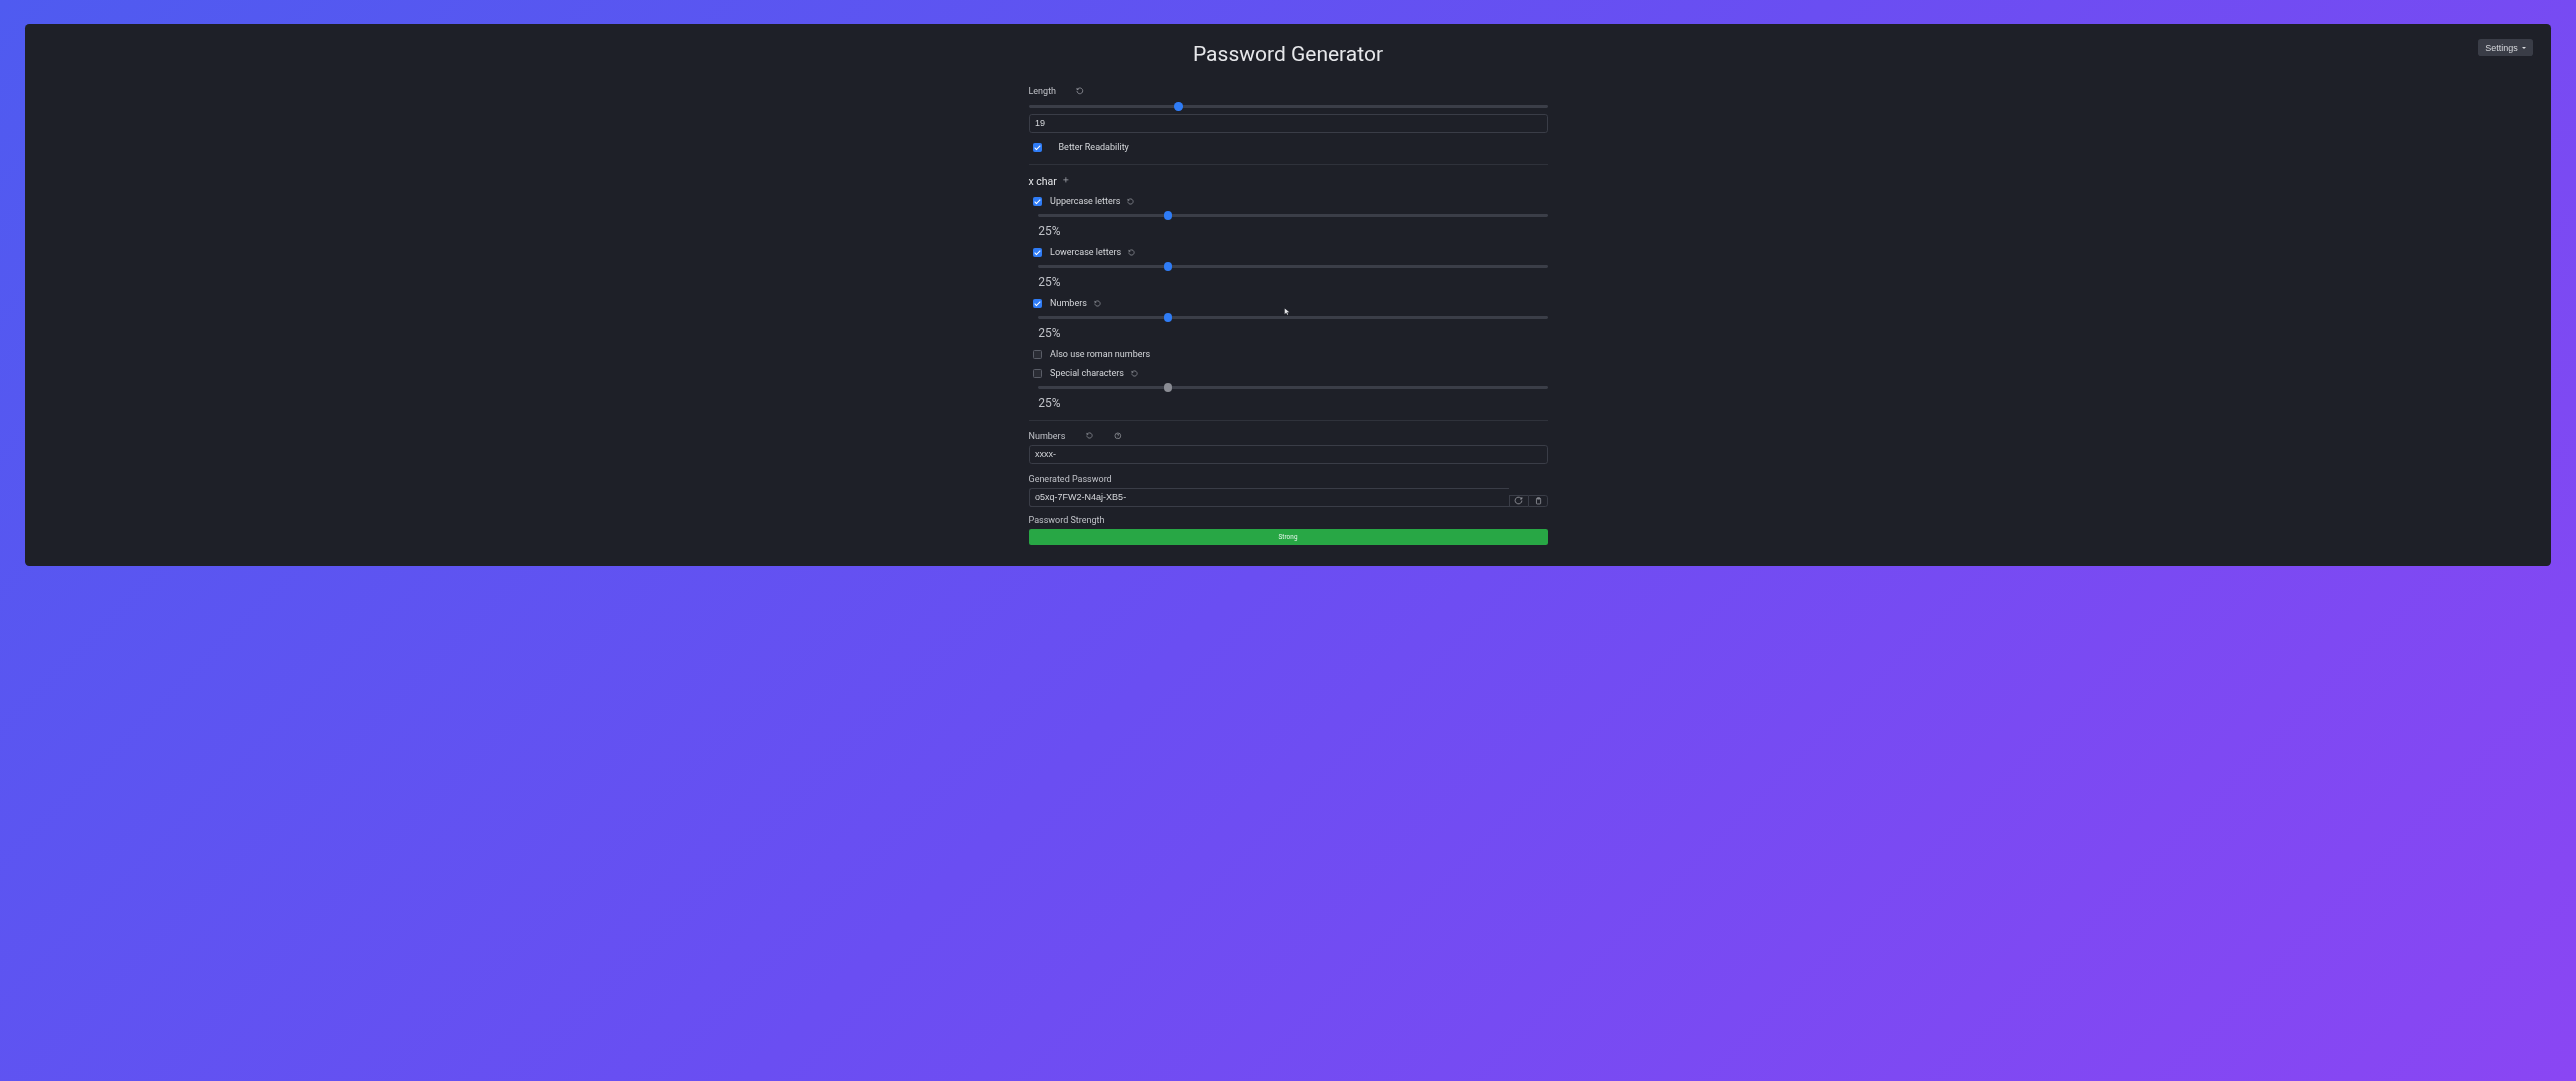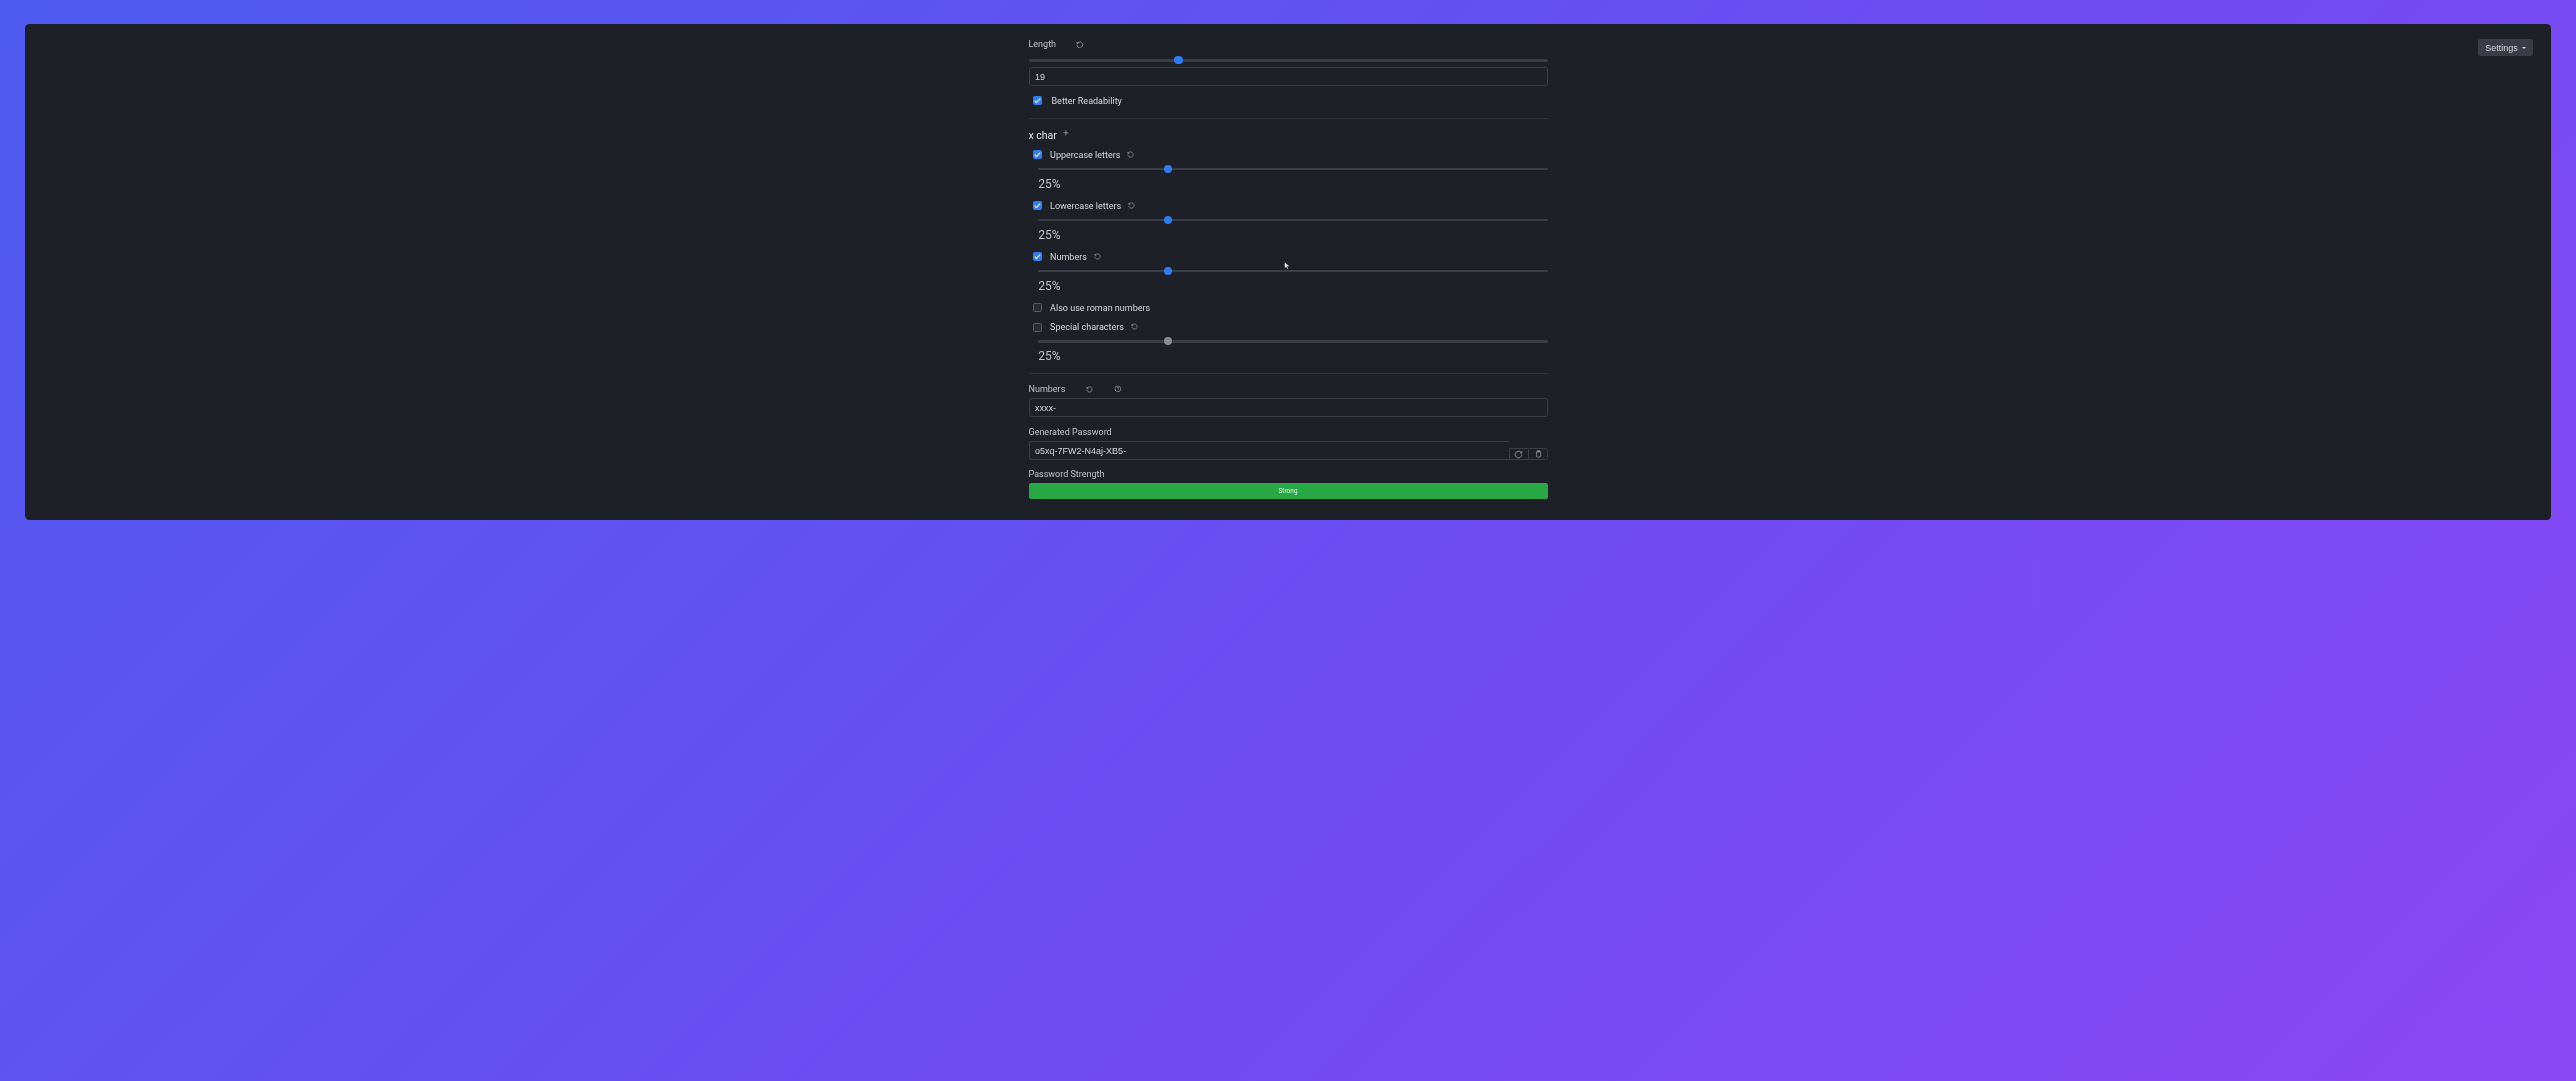--- a/index.html
+++ b/index.html
@@ -225,39 +225,40 @@
 </head>
 <body>
 
 <div class="panel">
 
   <button class="settings-btn">
     <span>Settings</span>
     <span class="caret-down"></span>
   </button>
 
+  <h1 class="title">Password Generator</h1>
 
   <div class="form">
 
     
     <div class="row-label">
       <span>Length</span>
       <span class="ic">
         <svg width="7.7" height="7.7" viewBox="0 0 24 24" fill="none" stroke="currentColor" stroke-width="2.4">
             <path d="M3 12a9 9 0 1 0 3-6.7L3 8"></path>
             <polyline points="3 3 3 8 8 8"></polyline>
           </svg>
       </span>
     </div>
     <input type="range" min="1" max="64" value="19" style="">
     <input class="num-input" type="text" value="19" style="">
 
     <div class="check-line">
       <input type="checkbox" checked="" style="">
-      <span style="">Better Readability</span>
+      <span style="margin-left:7px;">Better Readability</span>
     </div>
 
     <hr class="sep">
 
     
     <div class="section-heading">
       <span>x char</span>
       <span class="plus-ic">
         <svg width="7.7" height="7.7" viewBox="0 0 24 24" fill="none" stroke="currentColor" stroke-width="2.6">
             <line x1="12" y1="4" x2="12" y2="20"></line>

